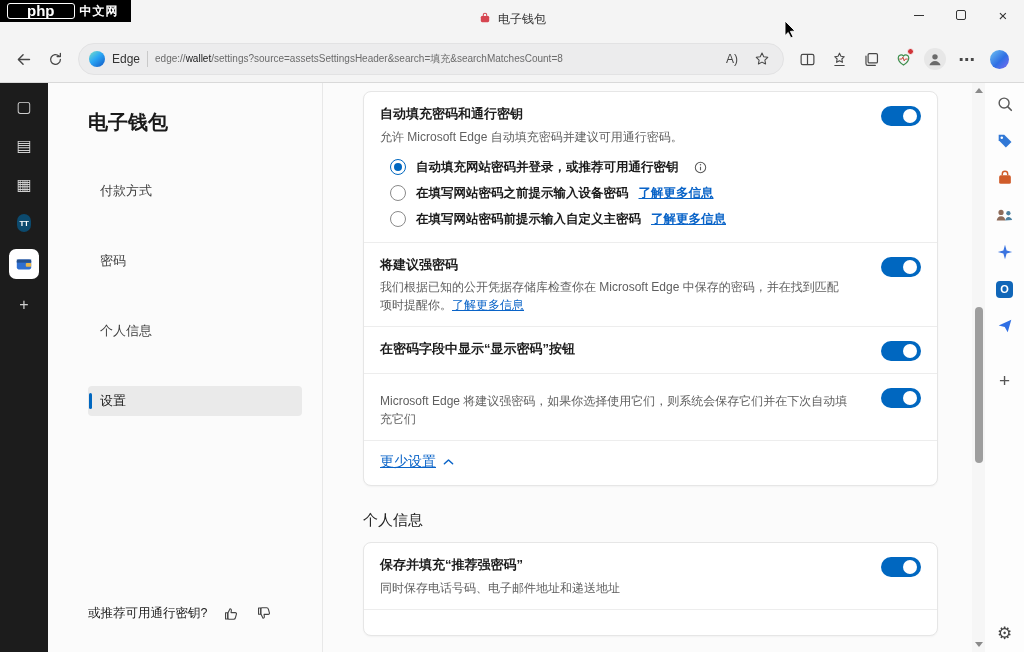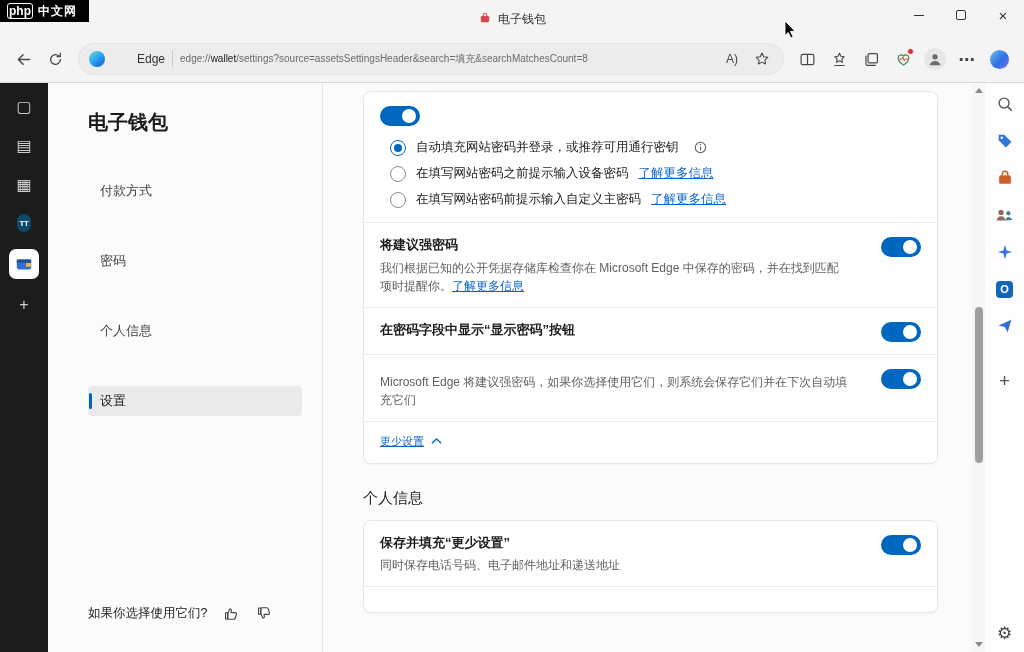--- a/index.html
+++ b/index.html
@@ -4,41 +4,41 @@
 <style>
   * { margin:0; padding:0; box-sizing:border-box; }
   html,body { width:1024px; height:652px; overflow:hidden; }
   body { font-family:"Liberation Sans","DejaVu Sans",sans-serif; font-size:13px; color:#1a1a1a; background:#fff; }
   .window { width:1024px; height:652px; display:flex; flex-direction:column; position:relative; }
 
   
   .titlebar { height:36px; background:#f4f4f4; position:relative; flex:none; }
   .site-logo { position:absolute; left:0; top:0; height:22px; background:#000; color:#fff;
     display:flex; align-items:center; gap:5px; padding:0 12px 0 7px; cursor:pointer; }
-  .php-box { border:1.5px solid #fff; border-radius:3px; padding:0 1px; font-weight:bold; font-size:12px; line-height:14px; }
+  .php-box { border:1.5px solid #fff; border-radius:3px; padding:0 19px; font-weight:bold; font-size:15px; line-height:14px; }
   .logo-site { font-size:12px; font-weight:bold; letter-spacing:1px; }
   .tab-center { position:absolute; left:50%; top:11px; transform:translateX(-50%);
     display:flex; align-items:center; gap:6px; font-size:12px; color:#333; cursor:pointer; }
   .win-controls { position:absolute; right:0; top:0; display:flex; }
   .win-btn { width:42px; height:30px; display:flex; align-items:center; justify-content:center; color:#333; cursor:pointer; }
   .min-glyph { width:10px; height:1px; background:#333; display:block; }
   .max-glyph { width:10px; height:10px; border:1px solid #333; border-radius:2px; display:block; }
   .close-glyph { font-size:15px; line-height:1; }
   .cursor { position:absolute; left:784px; top:20px; z-index:50; pointer-events:none; }
 
   
   .toolbar { height:47px; background:#f4f4f4; border-bottom:1px solid #d9d9d9;
     display:flex; align-items:center; padding:0 10px 0 8px; gap:2px; flex:none; }
   .tool-btn { min-width:30px; height:30px; border-radius:5px; display:flex; align-items:center;
     justify-content:center; color:#474747; cursor:pointer; position:relative; flex:none; }
   .omnibox { flex:1; height:32px; background:#ececed; border:1px solid #e2e2e3; border-radius:16px;
     display:flex; align-items:center; padding:0 6px 0 10px; gap:7px; margin:0 6px; cursor:text; min-width:0; }
   .edge-badge { width:16px; height:16px; border-radius:50%; flex:none;
     background:linear-gradient(140deg,#7be0c6 0%,#2aa7f5 45%,#1256c4 100%); }
-  .edge-label { font-size:12px; color:#333; flex:none;margin-left:25px; }
+  .edge-label { font-size:12px; color:#333; flex:none; }
   .omni-divider { width:1px; height:16px; background:#c9c9c9; flex:none; }
   .url { font-size:10px; color:#6b6b6b; white-space:nowrap; overflow:hidden; flex:1; min-width:0; }
   .url-host { color:#202020; }
   .omni-right { display:flex; align-items:center; flex:none; }
   .read-aloud { font-size:12px; color:#474747; }
   .more-glyph { font-size:16px; letter-spacing:1px; font-weight:bold; color:#474747; }
   .copilot-dot { width:19px; height:19px; border-radius:50%; background:linear-gradient(135deg,#6fc3f2,#2f6fe4 55%,#7e6bf0); }
   .notif-dot { position:absolute; top:4px; right:4px; width:7px; height:7px; border-radius:50%; background:#d13438; border:1px solid #f4f4f4; }
   .avatar-wrap { width:22px; height:22px; border-radius:50%; background:#e7e7e7; display:flex; align-items:center; justify-content:center; overflow:hidden; }
 
@@ -70,30 +70,30 @@
   
   .content { flex:1; min-width:0; padding:8px 34px 0 40px; overflow:hidden; }
   .card { background:#fff; border:1px solid #e6e6e6; border-radius:8px; box-shadow:0 1px 2px rgba(0,0,0,.04); }
   .setting-row { display:flex; justify-content:space-between; align-items:flex-start; padding:13px 16px 12px; gap:20px; }
   .setting-row.divided { border-top:1px solid #ededed; }
   .row-title { font-size:13px; font-weight:bold; color:#1c1c1c; line-height:1.35; }
   .row-desc { font-size:12px; color:#5f5f5f; margin-top:5px; line-height:1.5; max-width:470px; }
   .toggle { position:relative; width:40px; height:20px; border-radius:10px; background:var(--toggle_on,#0067c0);
     flex:none; cursor:pointer; margin-top:1px; }
   .toggle::after { content:''; position:absolute; top:3px; right:4px; width:14px; height:14px; border-radius:50%; background:#fff; }
-  .radio-group { padding:1px 16px 14px 26px; display:flex; flex-direction:column; gap:9px; }
+  .radio-group { padding:1px 16px 14px 26px; display:flex; flex-direction:column; gap:9px;font-weight:bold; }
   .radio-row { display:flex; align-items:center; gap:10px; }
   .radio { width:16px; height:16px; border-radius:50%; border:1px solid #8a8a8a; background:#fff; flex:none; position:relative; cursor:pointer; }
   .radio.selected { border-color:var(--accent,#0067c0); }
   .radio.selected::after { content:''; position:absolute; inset:3px; border-radius:50%; background:var(--accent,#0067c0); }
   .radio-label { font-size:12.5px; color:#1b1b1b; }
   .link { color:var(--link,#0a64c8); text-decoration:underline; cursor:pointer; }
   .inline-link { font-size:12px; }
   .fewer-row { display:flex; align-items:center; gap:7px; padding:12px 16px 14px; border-top:1px solid #ededed; }
-  .fewer-link { font-size:11px; }
+  .fewer-link { font-size:14px; }
   .section-header { font-size:15px; color:#222; margin:25px 0 12px 0; }
   .info-icon { display:inline-flex; vertical-align:-2px; margin-left:5px; cursor:pointer; }
 
   
   .scrollbar { width:13px; flex:none; background:#f6f6f6; position:relative; }
   .sb-arrow-up { width:0; height:0; border-left:4px solid transparent; border-right:4px solid transparent;
     border-bottom:5px solid #8a8a8a; margin:5px auto 0; cursor:pointer; }
   .sb-arrow-down { position:absolute; bottom:5px; left:50%; transform:translateX(-50%); width:0; height:0;
     border-left:4px solid transparent; border-right:4px solid transparent; border-top:5px solid #8a8a8a; cursor:pointer; }
   .sb-thumb { position:absolute; left:2.5px; top:224px; width:8px; height:156px; border-radius:4px; background:#9e9e9e; cursor:grab; }
@@ -255,40 +255,44 @@
           </div>
         <div class="nav-item">
             <span>个人信息</span>
           </div>
         <div class="nav-item active">
             <span class="nav-indicator"></span>
             <span>设置</span>
           </div>
       </div>
       <div class="feedback">
-        <span>如果你选择使用它们?</span>
+        <span>或推荐可用通行密钥?</span>
         <span class="thumb up">
           <svg width="17" height="17" viewBox="0 0 20 20">
               <path d="M3 9.2h2.6v7.3H3z" fill="none" stroke="#444" stroke-width="1.3" stroke-linejoin="round"></path>
               <path d="M5.6 15.8V9.6l2.7-5.2c1 .1 1.7.9 1.5 2L9.5 9h4.9c1 0 1.7.9 1.4 1.8l-1.3 4.5c-.2.8-1 1.4-1.9 1.4H7c-.5 0-1-.3-1.4-.9z" fill="none" stroke="#444" stroke-width="1.3" stroke-linejoin="round"></path>
             </svg>
         </span>
         <span class="thumb down">
           <svg width="17" height="17" viewBox="0 0 20 20">
               <path d="M3 9.2h2.6v7.3H3z" fill="none" stroke="#444" stroke-width="1.3" stroke-linejoin="round"></path>
               <path d="M5.6 15.8V9.6l2.7-5.2c1 .1 1.7.9 1.5 2L9.5 9h4.9c1 0 1.7.9 1.4 1.8l-1.3 4.5c-.2.8-1 1.4-1.9 1.4H7c-.5 0-1-.3-1.4-.9z" fill="none" stroke="#444" stroke-width="1.3" stroke-linejoin="round"></path>
             </svg>
         </span>
       </div>
     </nav>
 
     <div class="content">
 
       <div class="card">
         <div class="setting-row">
+          <div class="row-text">
+            <div class="row-title">自动填充密码和通行密钥</div>
+            <div class="row-desc">允许 Microsoft Edge 自动填充密码并建议可用通行密码。</div>
+          </div>
           <div class="toggle"></div>
         </div>
 
         <div class="radio-group">
           <div class="radio-row">
             <span class="radio selected"></span>
             <span class="radio-label">自动填充网站密码并登录，或推荐可用通行密钥</span>
             <span class="info-icon">
               <svg width="13" height="13" viewBox="0 0 14 14">
                   <circle cx="7" cy="7" r="5.6" fill="none" stroke="#5a5a5a" stroke-width="1.1"></circle>
@@ -339,21 +343,21 @@
               </svg>
           </span>
         </div>
       </div>
 
       <div class="section-header">个人信息</div>
 
       <div class="card">
         <div class="setting-row">
           <div class="row-text">
-            <div class="row-title">保存并填充“更少设置”</div>
+            <div class="row-title">保存并填充“推荐强密码”</div>
             <div class="row-desc">同时保存电话号码、电子邮件地址和递送地址</div>
           </div>
           <div class="toggle"></div>
         </div>
         <div class="setting-row divided">
           
           
         </div>
       </div>
 

